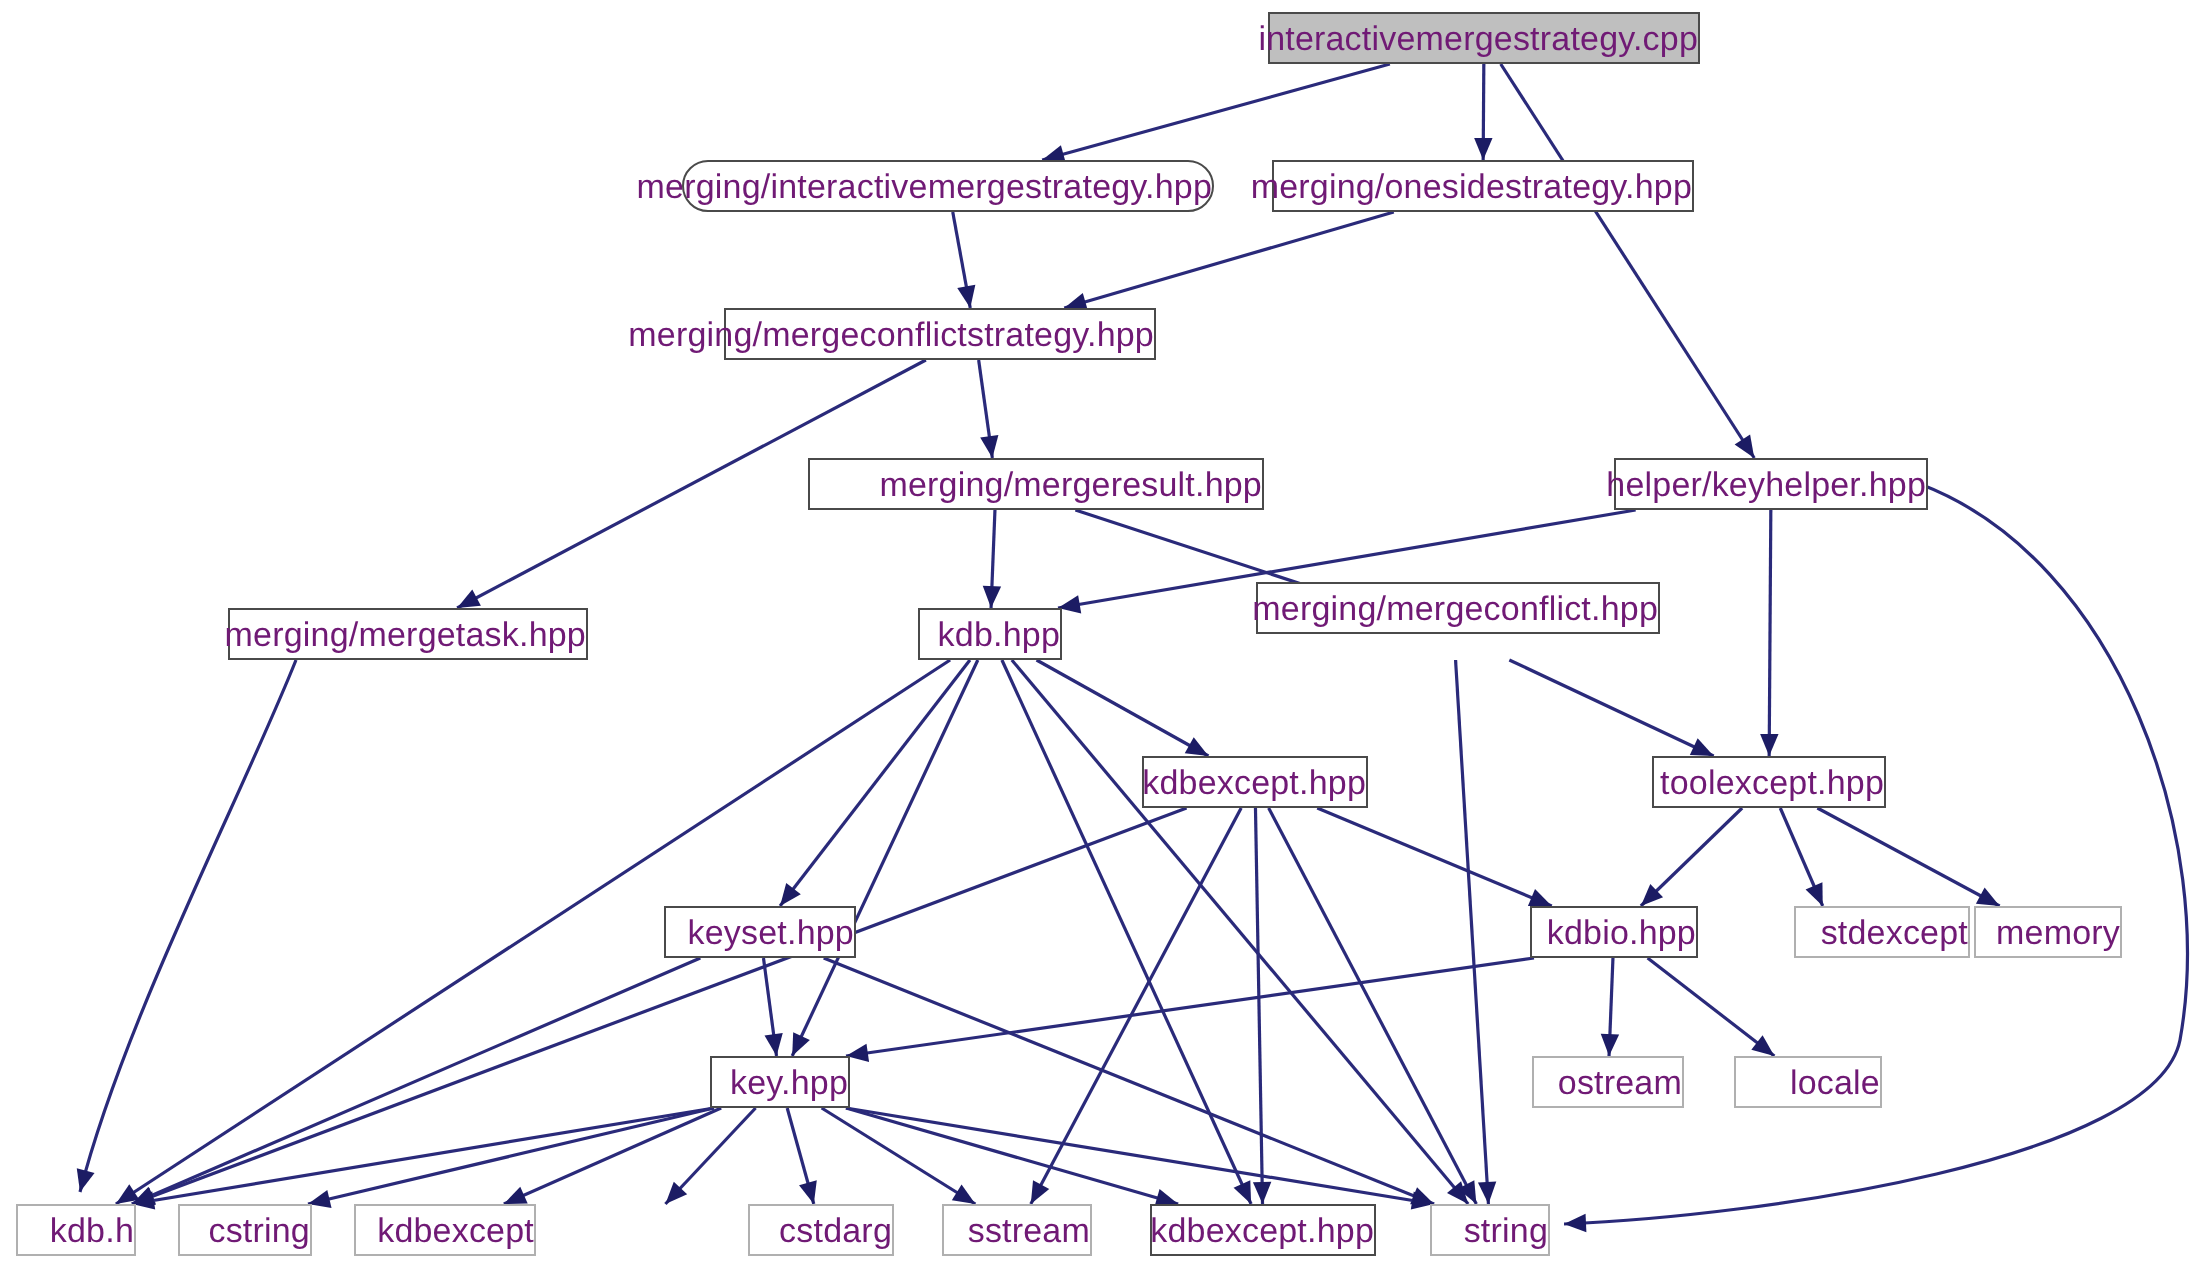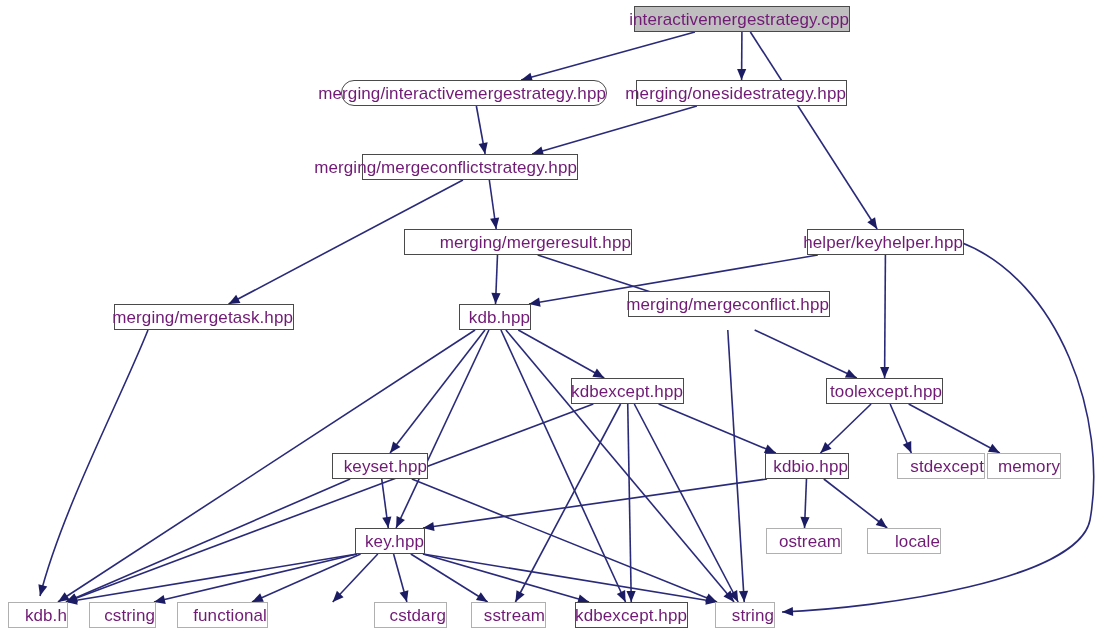--- a/index.html
+++ b/index.html
@@ -205,21 +205,21 @@
       <div class="node-box kind-system" style="left: 867px; top: 528px; width: 74px; height: 26px;">
         <span class="node-label">locale</span>
       </div>
       <div class="node-box kind-system" style="left: 8px; top: 602px; width: 60px; height: 26px;">
         <span class="node-label">kdb.h</span>
       </div>
       <div class="node-box kind-system" style="left: 89px; top: 602px; width: 67px; height: 26px;">
         <span class="node-label">cstring</span>
       </div>
       <div class="node-box kind-system" style="left: 177px; top: 602px; width: 91px; height: 26px;">
-        <span class="node-label">functional</span>
+        <span class="node-label">kdbexcept</span>
       </div>
       <div class="node-box kind-system" style="left: 289px; top: 602px; width: 63px; height: 26px; margin-top: 39px;">
         <span class="node-label">locale</span>
       </div>
       <div class="node-box kind-system" style="left: 374px; top: 602px; width: 73px; height: 26px;">
         <span class="node-label">cstdarg</span>
       </div>
       <div class="node-box kind-system" style="left: 471px; top: 602px; width: 75px; height: 26px;">
         <span class="node-label">sstream</span>
       </div>

